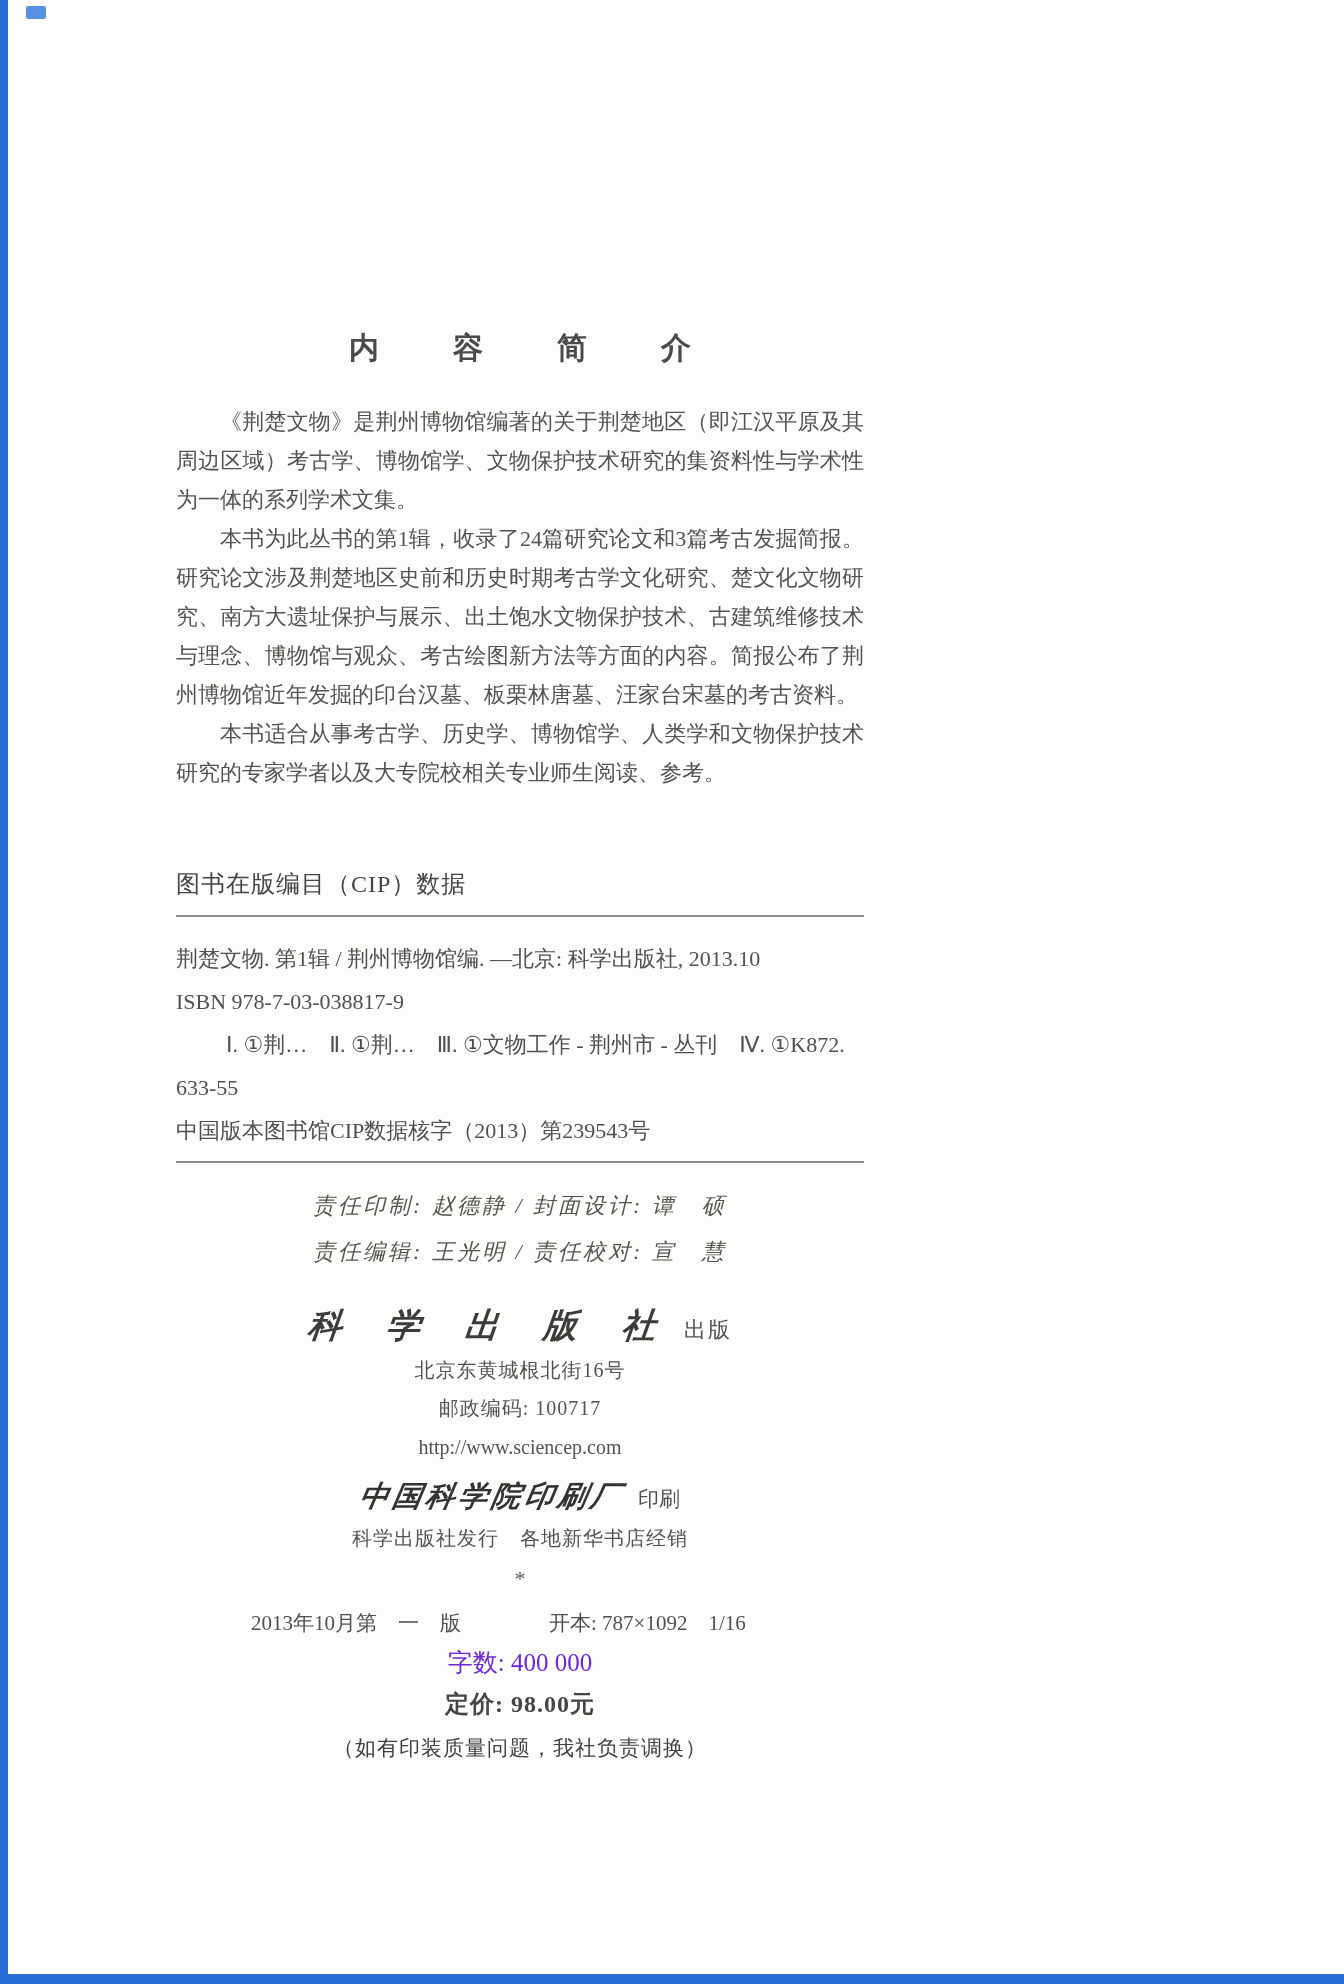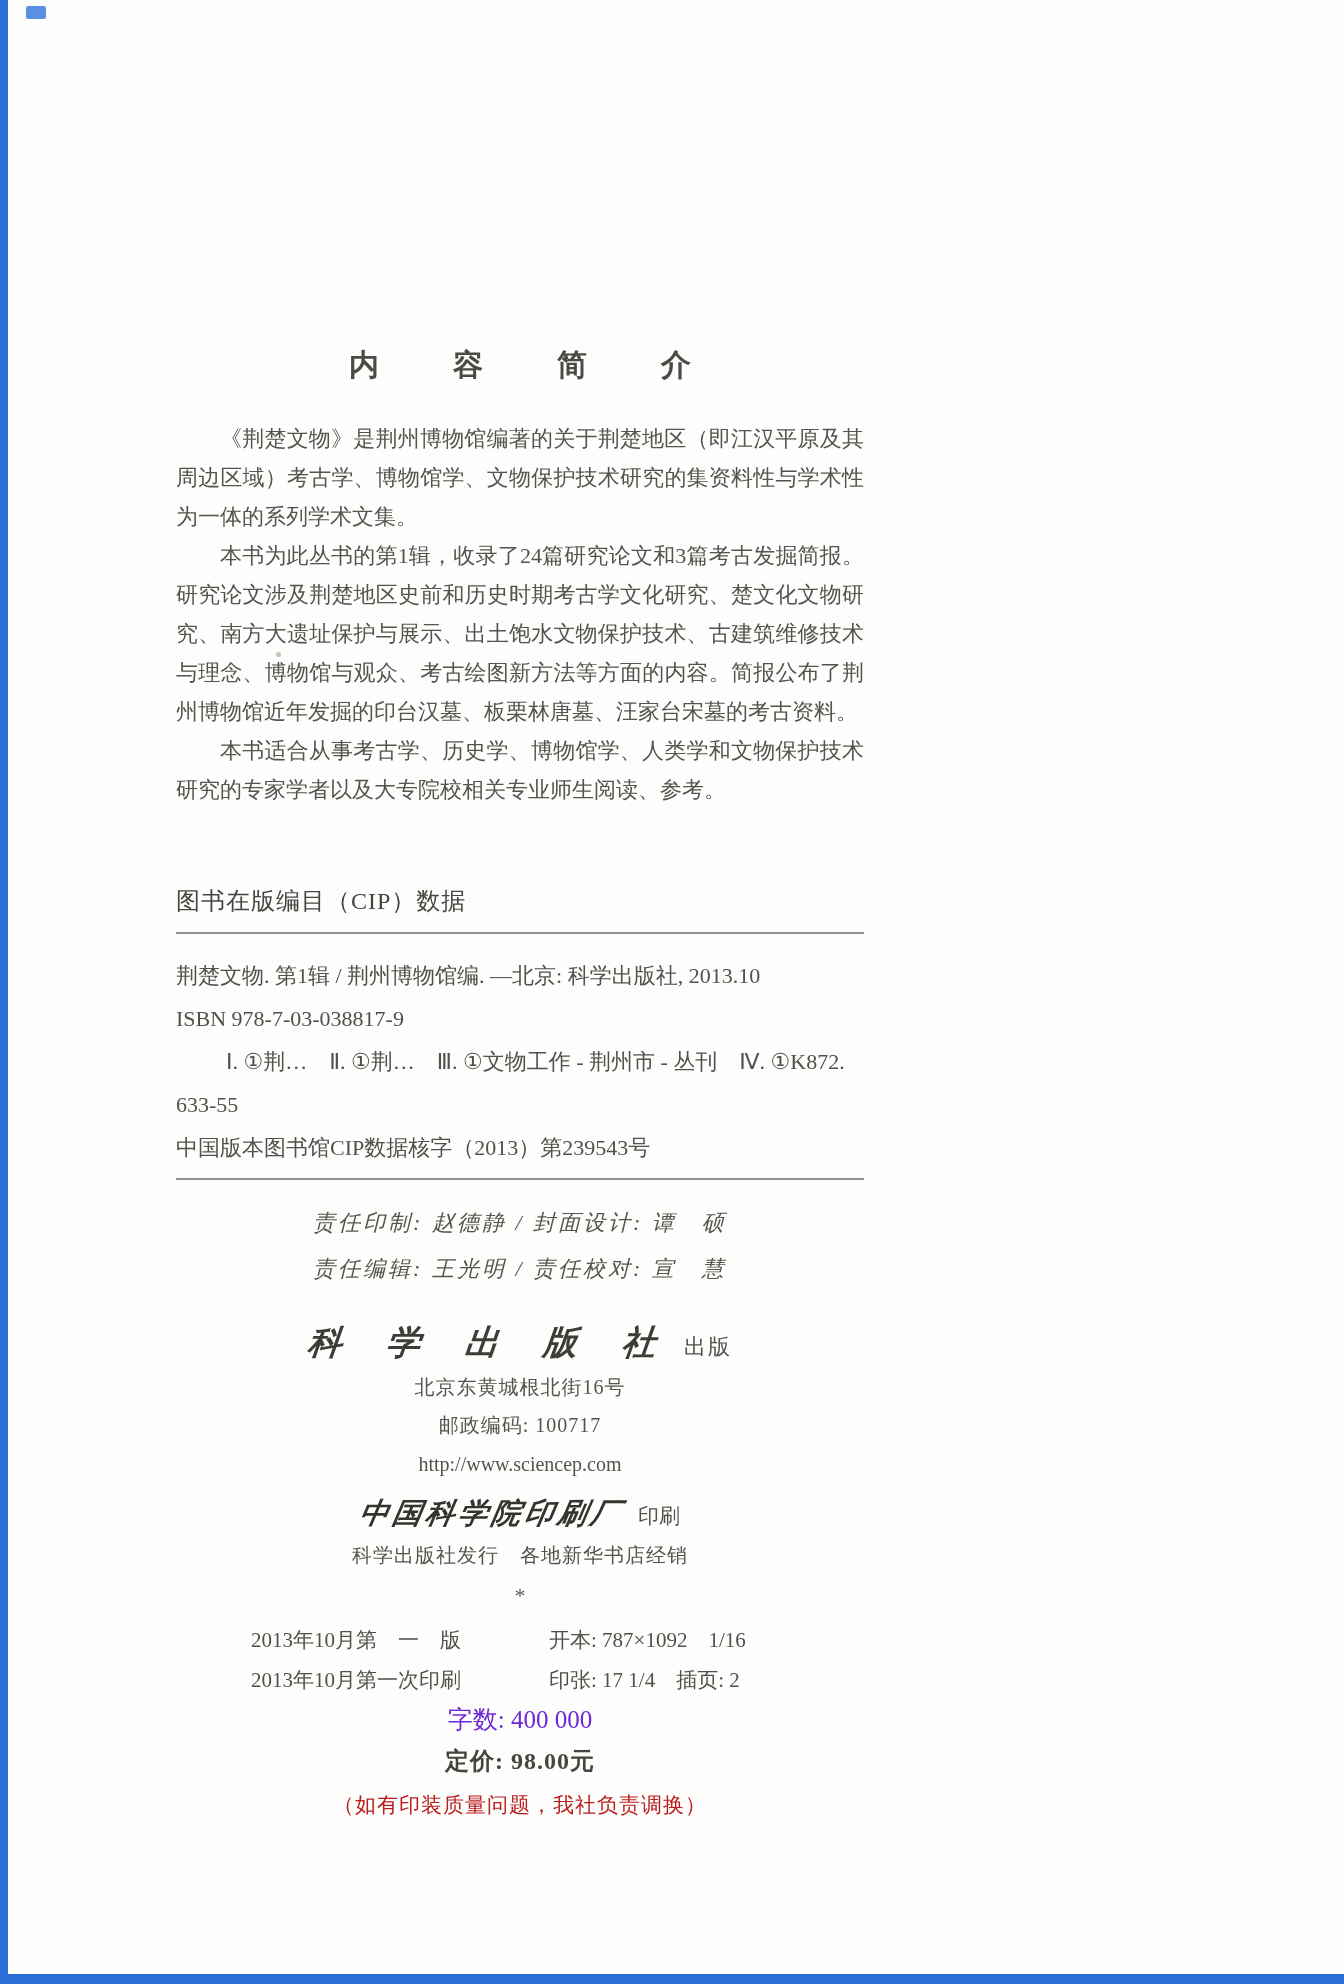--- a/index.html
+++ b/index.html
@@ -21,21 +21,21 @@
   }
   .corner-mark{
     position:absolute;left:26px;top:6px;width:20px;height:13px;
     background:#3d7ddc;border-radius:2px;opacity:.85;
   }
   .speck{
     position:absolute;left:276px;top:652px;width:5px;height:5px;
     border-radius:50%;background:#b9b4ac;opacity:.8;
   }
   .content{
-    position:absolute;left:176px;top:17px;width:688px;
+    position:absolute;left:176px;top:0;width:688px;
   }
   .intro-title{
     margin:326px 0 0 0;
     font-size:30px;font-weight:600;line-height:44px;
     text-align:center;letter-spacing:22px;padding-left:22px;
     color:#4a4a47;
   }
   .intro{
     margin-top:32px;
   }
@@ -107,21 +107,21 @@
   .ed-left{width:252px;text-align:left;white-space:nowrap;}
   .ed-right{width:240px;text-align:left;white-space:nowrap;}
   .ed-center{
     text-align:center;font-size:25px;line-height:40px;color:#6d28d9;
   }
   .price{
     text-align:center;font-size:24px;line-height:42px;font-weight:700;
     color:#454541;letter-spacing:1px;
   }
   .note{
-    text-align:center;font-size:21px;line-height:46px;color:#b91c1c;
+    text-align:center;font-size:21px;line-height:46px;color:#404040;
     letter-spacing:1px;
   }
 </style>
 </head>
 <body>
 
 <div class="page">
 
   <div class="edge-left"></div>
   <div class="edge-bottom"></div>
@@ -169,23 +169,19 @@
       </div>
       <div class="pub-line">科学出版社发行　各地新华书店经销</div>
       <div class="star">*</div>
     </div>
 
     <div class="edition">
       <div class="ed-row">
         <span class="ed-left">2013年10月第　一　版</span>
         <span class="ed-right">开本: 787×1092　1/16</span>
       </div>
-      <div class="ed-row">
-        <span class="ed-left">2013年10月第一次印刷</span>
-        <span class="ed-right">印张: 17 1/4　插页: 2</span>
-      </div>
       <div class="ed-center">字数: 400 000</div>
       <div class="price">定价: 98.00元</div>
       <div class="note">（如有印装质量问题，我社负责调换）</div>
     </div>
 
   </div>
 </div>
 
 </body></html>

